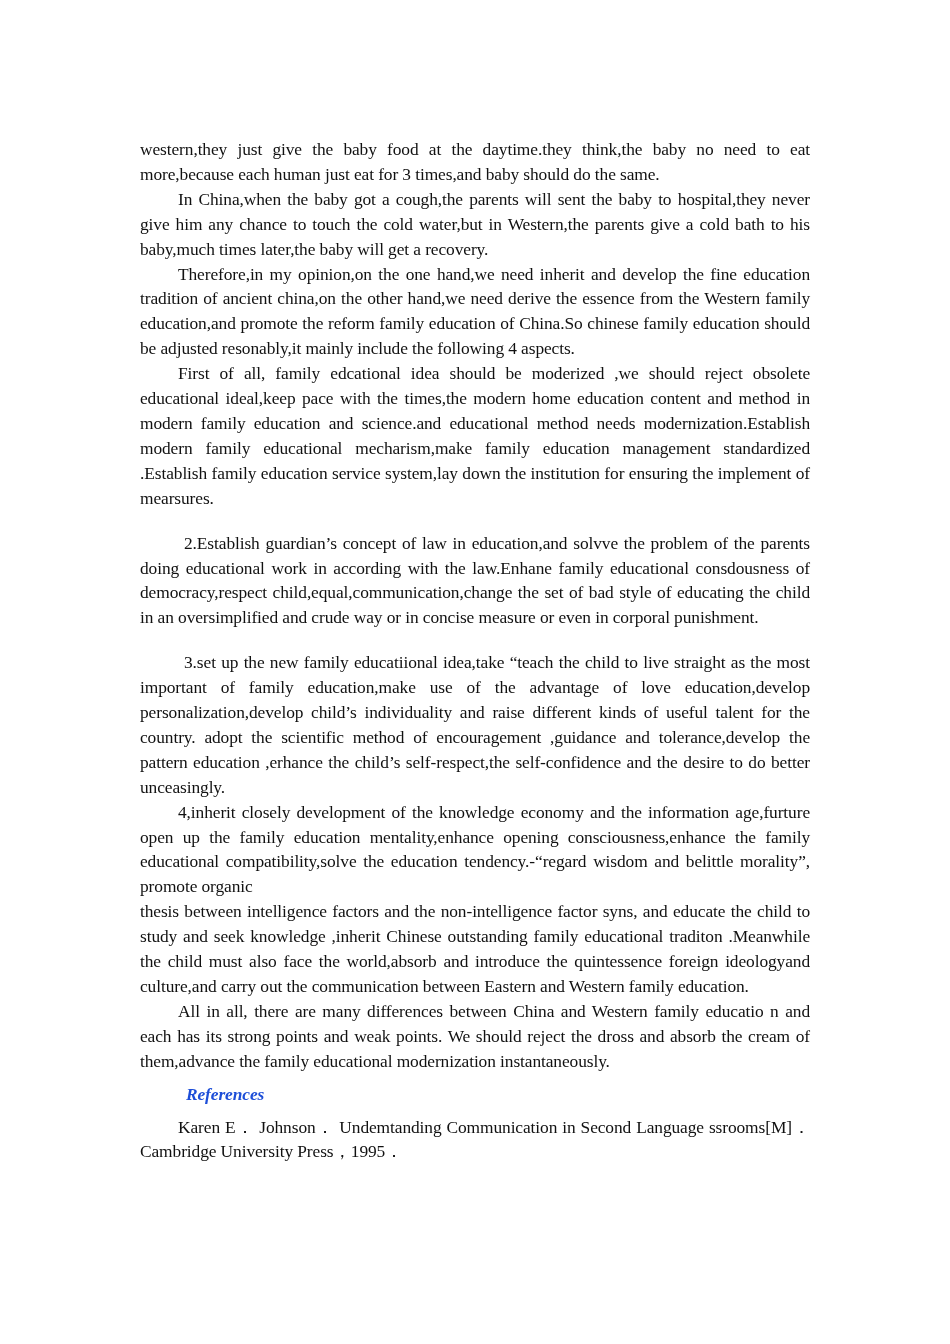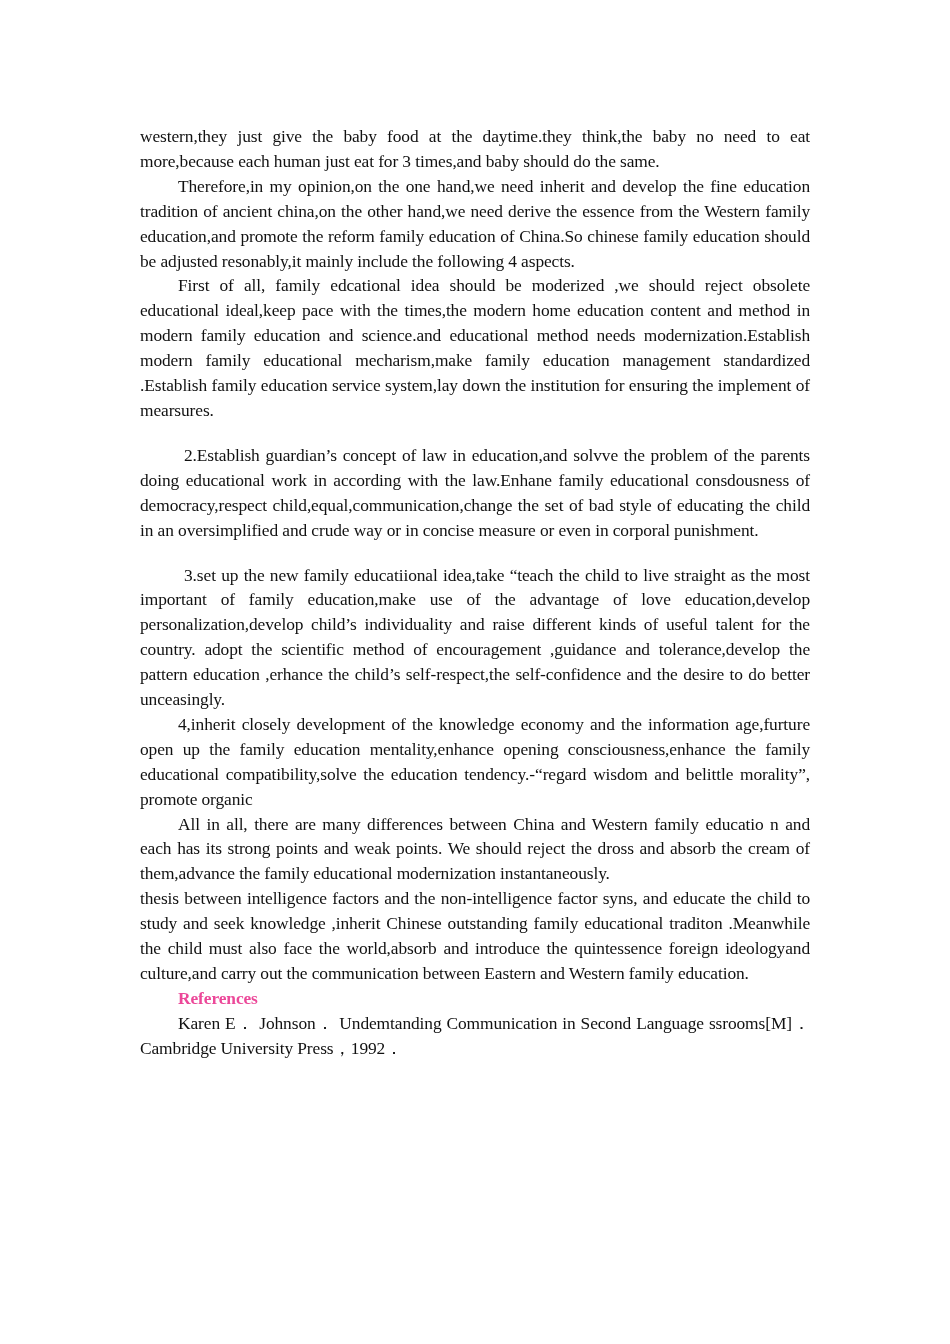--- a/index.html
+++ b/index.html
@@ -9,56 +9,58 @@
   }
   body {
     width: 950px;
     height: 1344px;
     position: relative;
     overflow: hidden;
   }
   .page {
     position: absolute;
     left: 140px;
-    top: 124px;
+    top: 137px;
     width: 670px;
     font-family: "Liberation Serif", "DejaVu Serif", serif;
     font-size: 17.4px;
     line-height: 24.9px;
     color: #111111;
     letter-spacing: -0.1px;
   }
   .p {
     margin: 0;
     text-align: justify;
     text-indent: 38px;
   }
   .p.noindent { text-indent: 0; }
   .p.indent2 { text-indent: 44px; margin-top: 20px; }
   .p.last-left { text-align-last: left; }
   .heading-refs {
-    margin: 0;
+    margin: 8px;
     text-indent: 38px;
     font-weight: bold;
-    color: #ec4899;
+    color: #1d4ed8;
+    font-style: italic;
   }
   .ref {
     margin: 0;
     text-align: justify;
   }
   .ref1 { text-indent: 108px; }
   .ref2 { text-indent: 38px; }
 </style>
 </head>
 <body>
 
 <div class="page">
   <p class="p noindent">western,they just give the baby food at the daytime.they think,the baby no need to eat more,because each human just eat for 3 times,and baby should do the same.</p>
+  <p class="p">In China,when the baby got a cough,the parents will sent the baby to hospital,they never give him any chance to touch the cold water,but in Western,the parents give a cold bath to his baby,much times later,the baby will get a recovery.</p>
   <p class="p">Therefore,in my opinion,on the one hand,we need inherit and develop the fine education tradition of ancient china,on the other hand,we need derive the essence from the Western family education,and promote the reform family education of China.So chinese family education should be adjusted resonably,it mainly include the following 4 aspects.</p>
   <p class="p">First of all, family edcational idea should be moderized ,we should reject obsolete educational ideal,keep pace with the times,the modern home education content and method in modern family education and science.and educational method needs modernization.Establish modern family educational mecharism,make family education management standardized .Establish family education service system,lay down the institution for ensuring the implement of mearsures.</p>
   <p class="p indent2">2.Establish guardian’s concept of law in education,and solvve the problem of the parents doing educational work in according with the law.Enhane family educational consdousness of democracy,respect child,equal,communication,change the set of bad style of educating the child in an oversimplified and crude way or in concise measure or even in corporal punishment.</p>
   <p class="p indent2">3.set up the new family educatiional idea,take “teach the child to live straight as the most important of family education,make use of the advantage of love education,develop personalization,develop child’s individuality and raise different kinds of useful talent for the country. adopt the scientific method of encouragement ,guidance and tolerance,develop the pattern education ,erhance the child’s self-respect,the self-confidence and the desire to do better unceasingly.</p>
   <p class="p last-left">4,inherit closely development of the knowledge economy and the information age,furture open up the family education mentality,enhance opening consciousness,enhance the family educational compatibility,solve the education tendency.-“regard wisdom and belittle morality”, promote organic</p>
+  <p class="p noindent">thesis between intelligence factors and the non-intelligence factor syns, and educate the child to study and seek knowledge ,inherit Chinese outstanding family educational traditon .Meanwhile the child must also face the world,absorb and introduce the quintessence foreign ideologyand culture,and carry out the communication between Eastern and Western family education.</p>
   <p class="p">All in all, there are many differences between China and Western family educatio n and each has its strong points and weak points. We should reject the dross and absorb the cream of them,advance the family educational modernization instantaneously.</p>
-  <p class="p noindent">thesis between intelligence factors and the non-intelligence factor syns, and educate the child to study and seek knowledge ,inherit Chinese outstanding family educational traditon .Meanwhile the child must also face the world,absorb and introduce the quintessence foreign ideologyand culture,and carry out the communication between Eastern and Western family education.</p>
   <p class="heading-refs">References</p>
-  <p class="ref ref2">Karen E． Johnson． Undemtanding Communication in Second Language ssrooms[M]．Cambridge University Press，1992．</p>
+  <p class="ref ref2">Karen E． Johnson． Undemtanding Communication in Second Language ssrooms[M]．Cambridge University Press，1995．</p>
 </div>
 
 </body></html>

